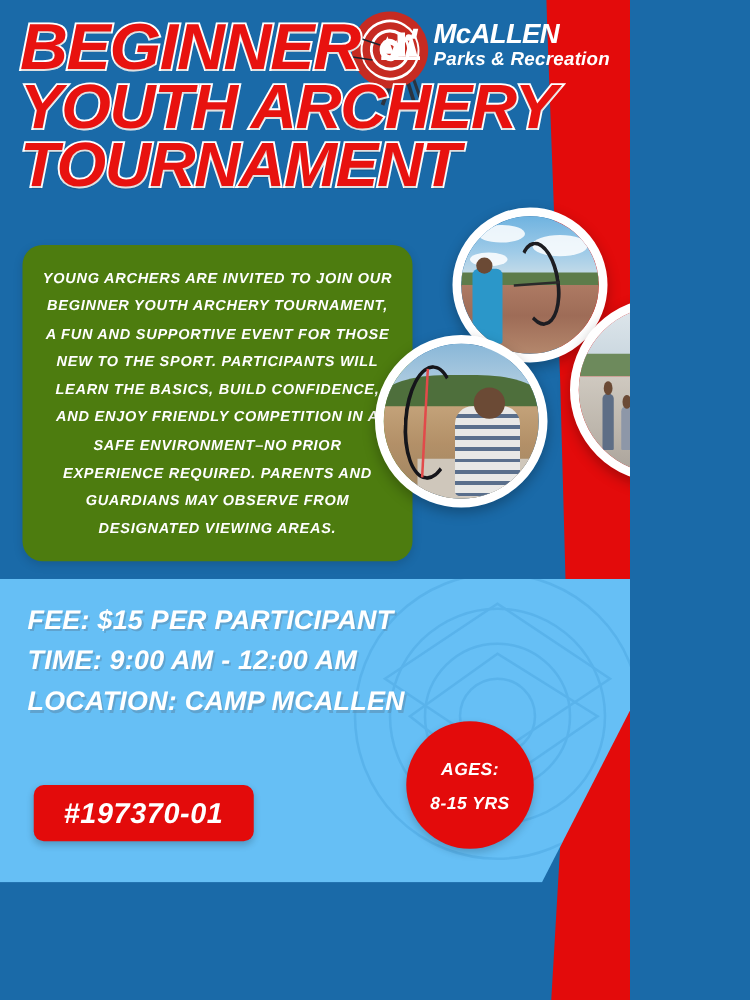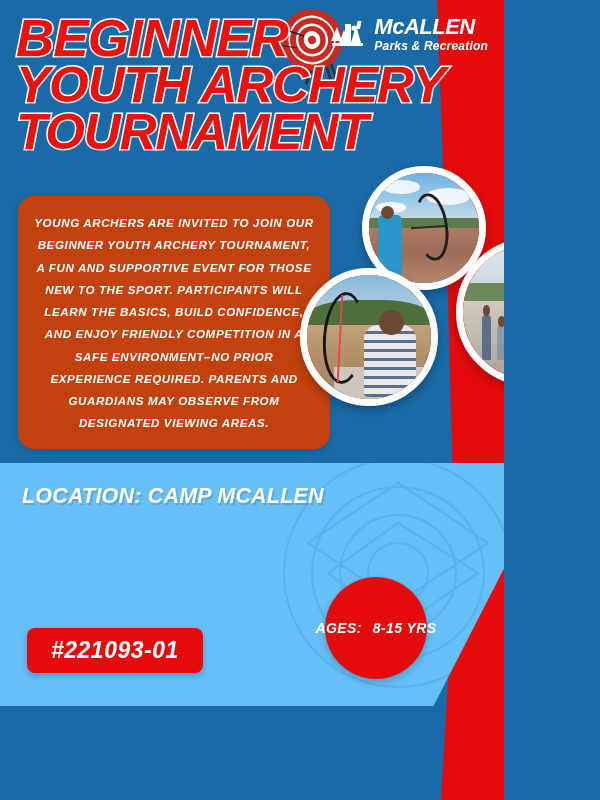--- a/index.html
+++ b/index.html
@@ -58,21 +58,21 @@
     top:8px; left:278px;
     width:70px; height:78px;
     z-index:5;
   }
 
   
   .desc-card {
     position:absolute;
     top:196px; left:18px;
     width:312px;
-    background:#c2410c;
+    background:#4d7c0f;
     border-radius:16px;
     padding:16px 16px 14px 16px;
     z-index:4;
     box-shadow:0 3px 8px rgba(0,0,0,0.13);
   }
   .desc-text {
     color:#ffffff;
     font-size:11.6px;
     font-weight:bold;
     font-style:italic;
@@ -199,21 +199,21 @@
   }
 
   
   .ages-circle {
     position:absolute;
     top:577px; left:325px;
     width:102px; height:102px;
     border-radius:50%;
     background:#e30b0b;
     display:flex;
-    flex-direction:row;
+    flex-direction:column;
     align-items:center;
     justify-content:center;
     gap:11px;
     z-index:8;
     box-shadow:0 3px 7px rgba(0,0,0,0.2);
   }
   .ages-circle div {
     color:#ffffff;
     font-weight:bold;
     font-style:italic;
@@ -233,21 +233,21 @@
     gap:6px;
   }
   .logo-mark { width:38px; height:30px; flex:0 0 auto; }
   .logo-text { display:flex; flex-direction:column; line-height:1; }
   .logo-name {
     color:#ffffff; font-weight:bold; font-style:italic;
     font-size:22px; letter-spacing:-0.5px;
   }
   .logo-sub {
     color:#ffffff; font-weight:bold; font-style:italic;
-    font-size:12px; letter-spacing:0.2px; margin-top:2px;
+    font-size:15px; letter-spacing:0.2px; margin-top:2px;
   }
 
   
   .footer {
     position:absolute;
     bottom:18px; left:0; width:600px;
     display:flex; align-items:center; justify-content:center;
     gap:7px;
     z-index:9;
   }
@@ -378,25 +378,27 @@
           <circle cx="150" cy="150" r="86"></circle>
           <circle cx="150" cy="150" r="114"></circle>
           <path d="M60 120 L150 60 L240 120 L150 180 Z"></path>
           <path d="M80 150 L150 100 L230 150 L150 205 Z"></path>
         </g>
       </svg>
     </span>
   </div>
 
   <div class="details-list">
+    <div class="detail-line">FEE: $15 PER PARTICIPANT</div>
+    <div class="detail-line">TIME: 9:00 AM - 12:00 AM</div>
     <div class="detail-line">LOCATION: CAMP MCALLEN</div>
   </div>
 
   <div class="code-badge">
-    <span>#221093-01</span>
+    <span>#197370-01</span>
   </div>
 
   <div class="ages-circle">
     <div>AGES:</div>
     <div>8-15 YRS</div>
   </div>
 
 
 </div>
 

